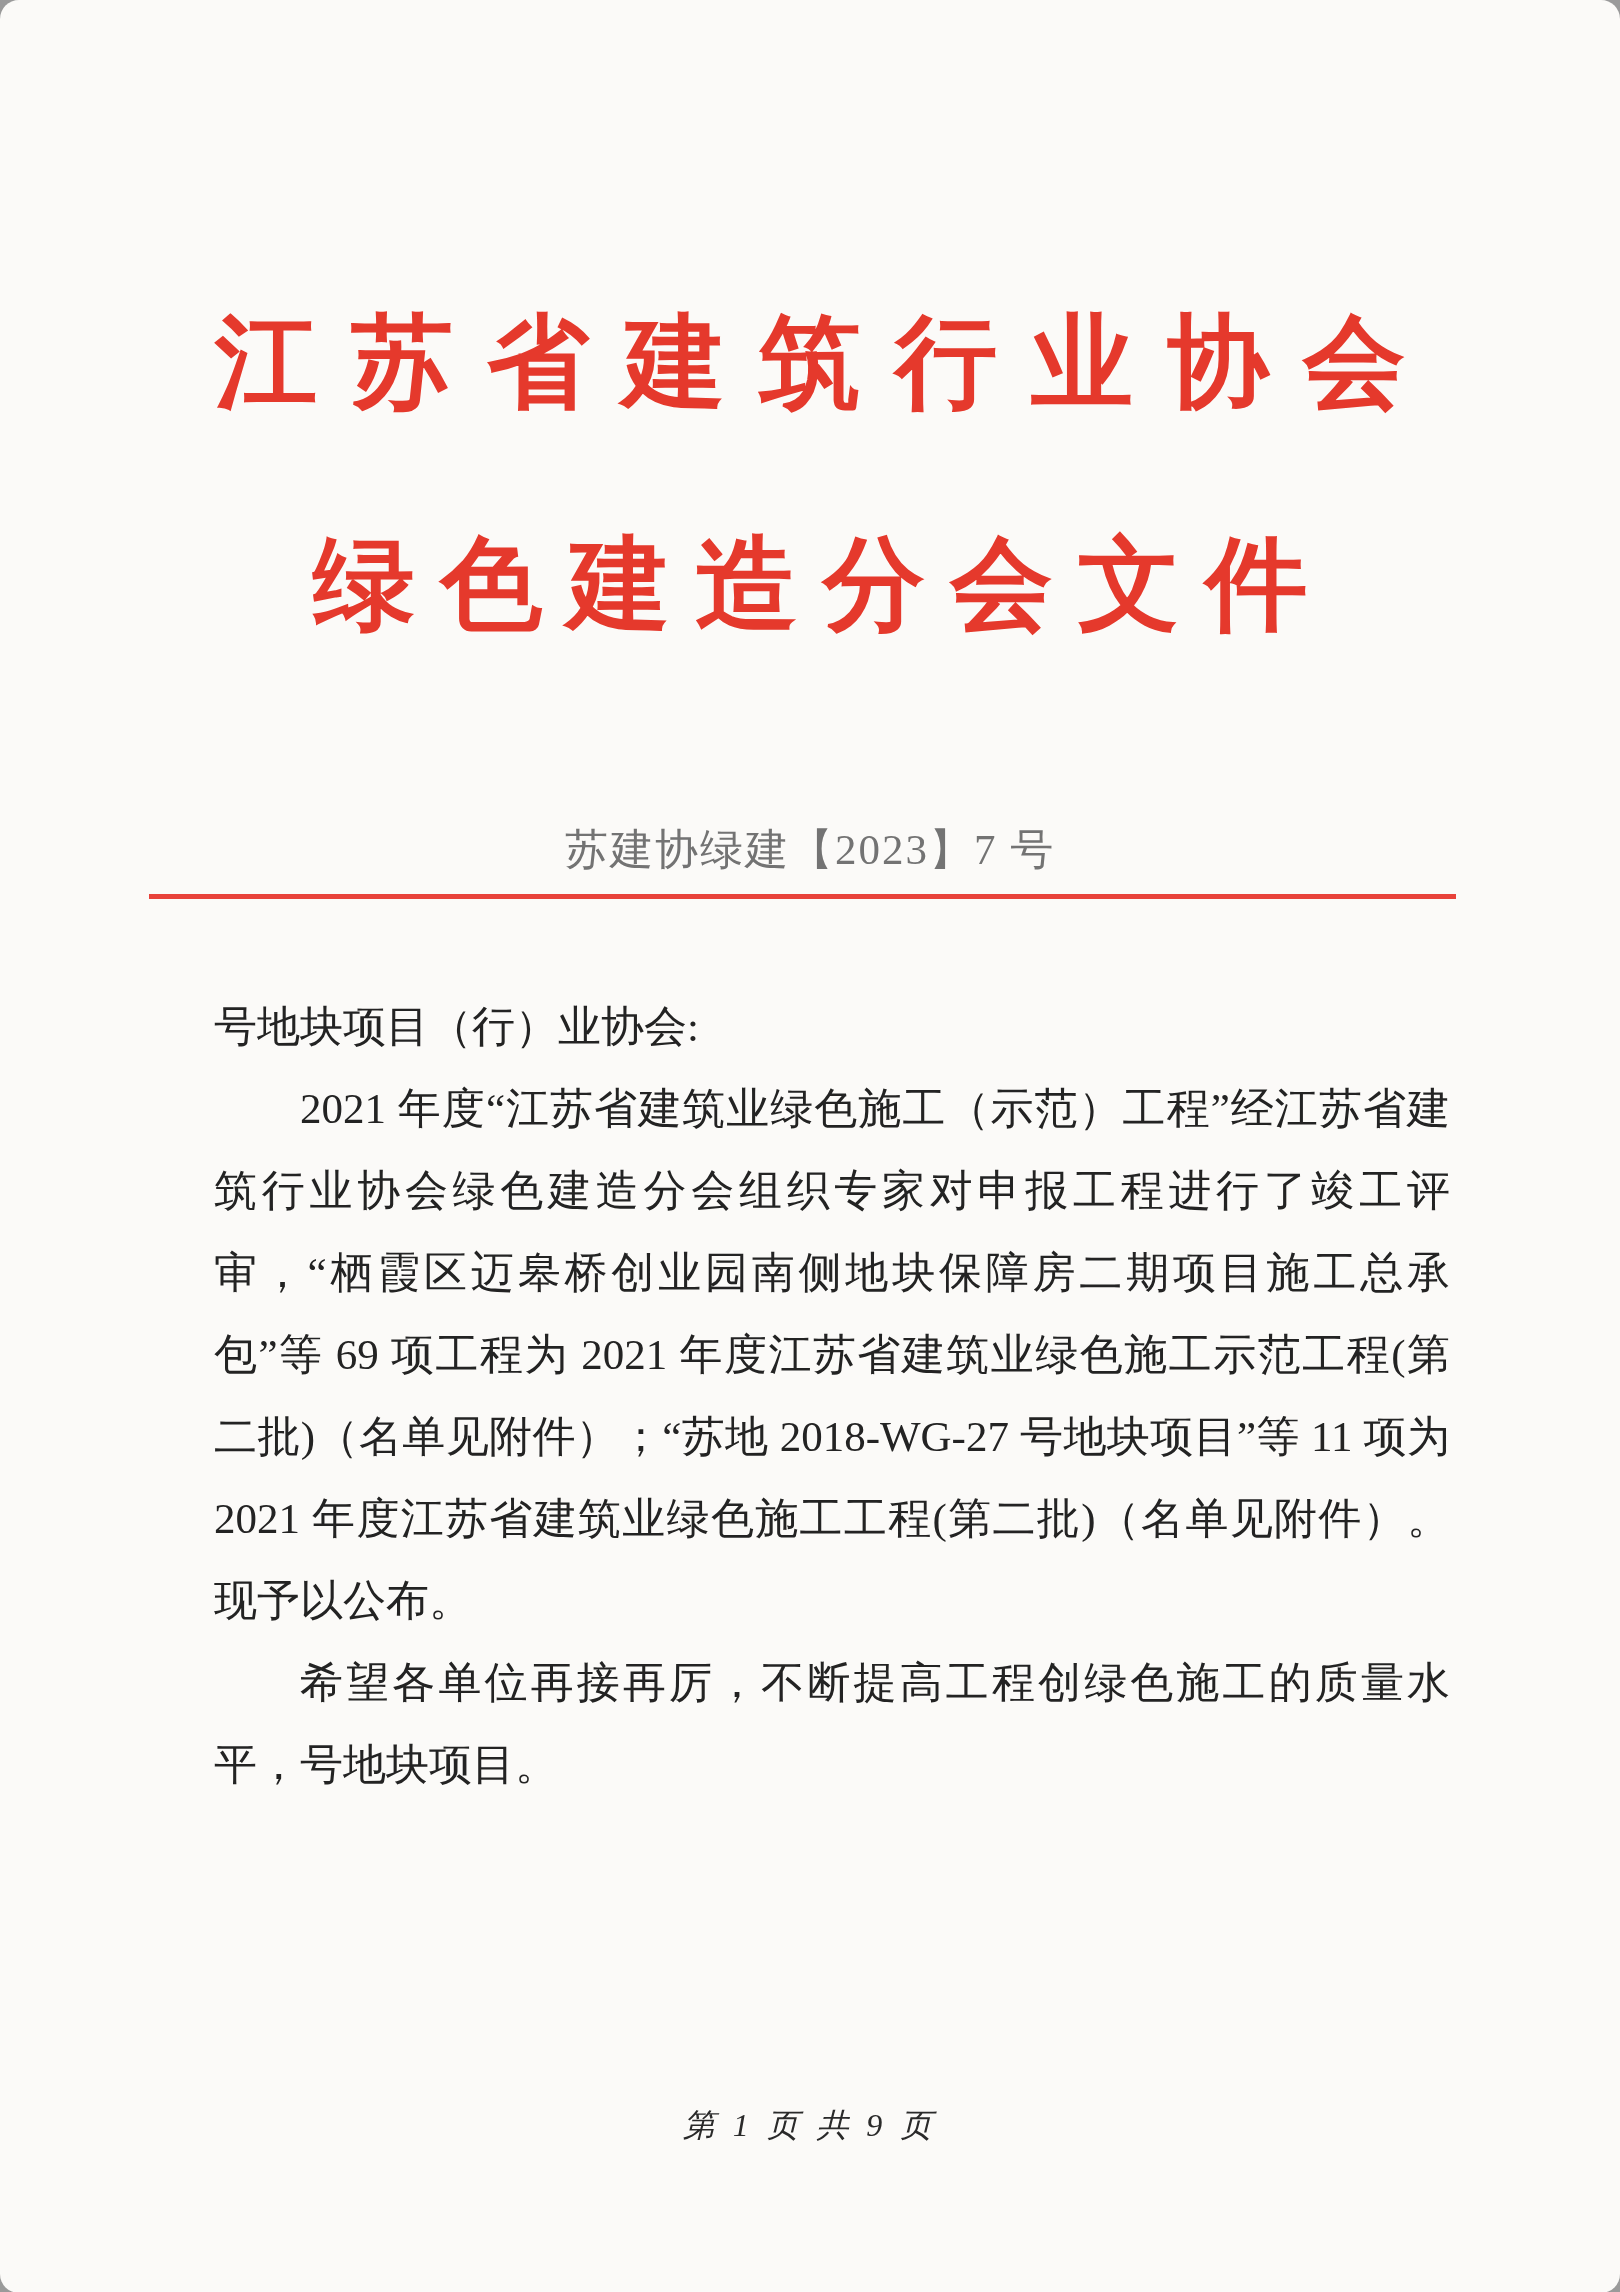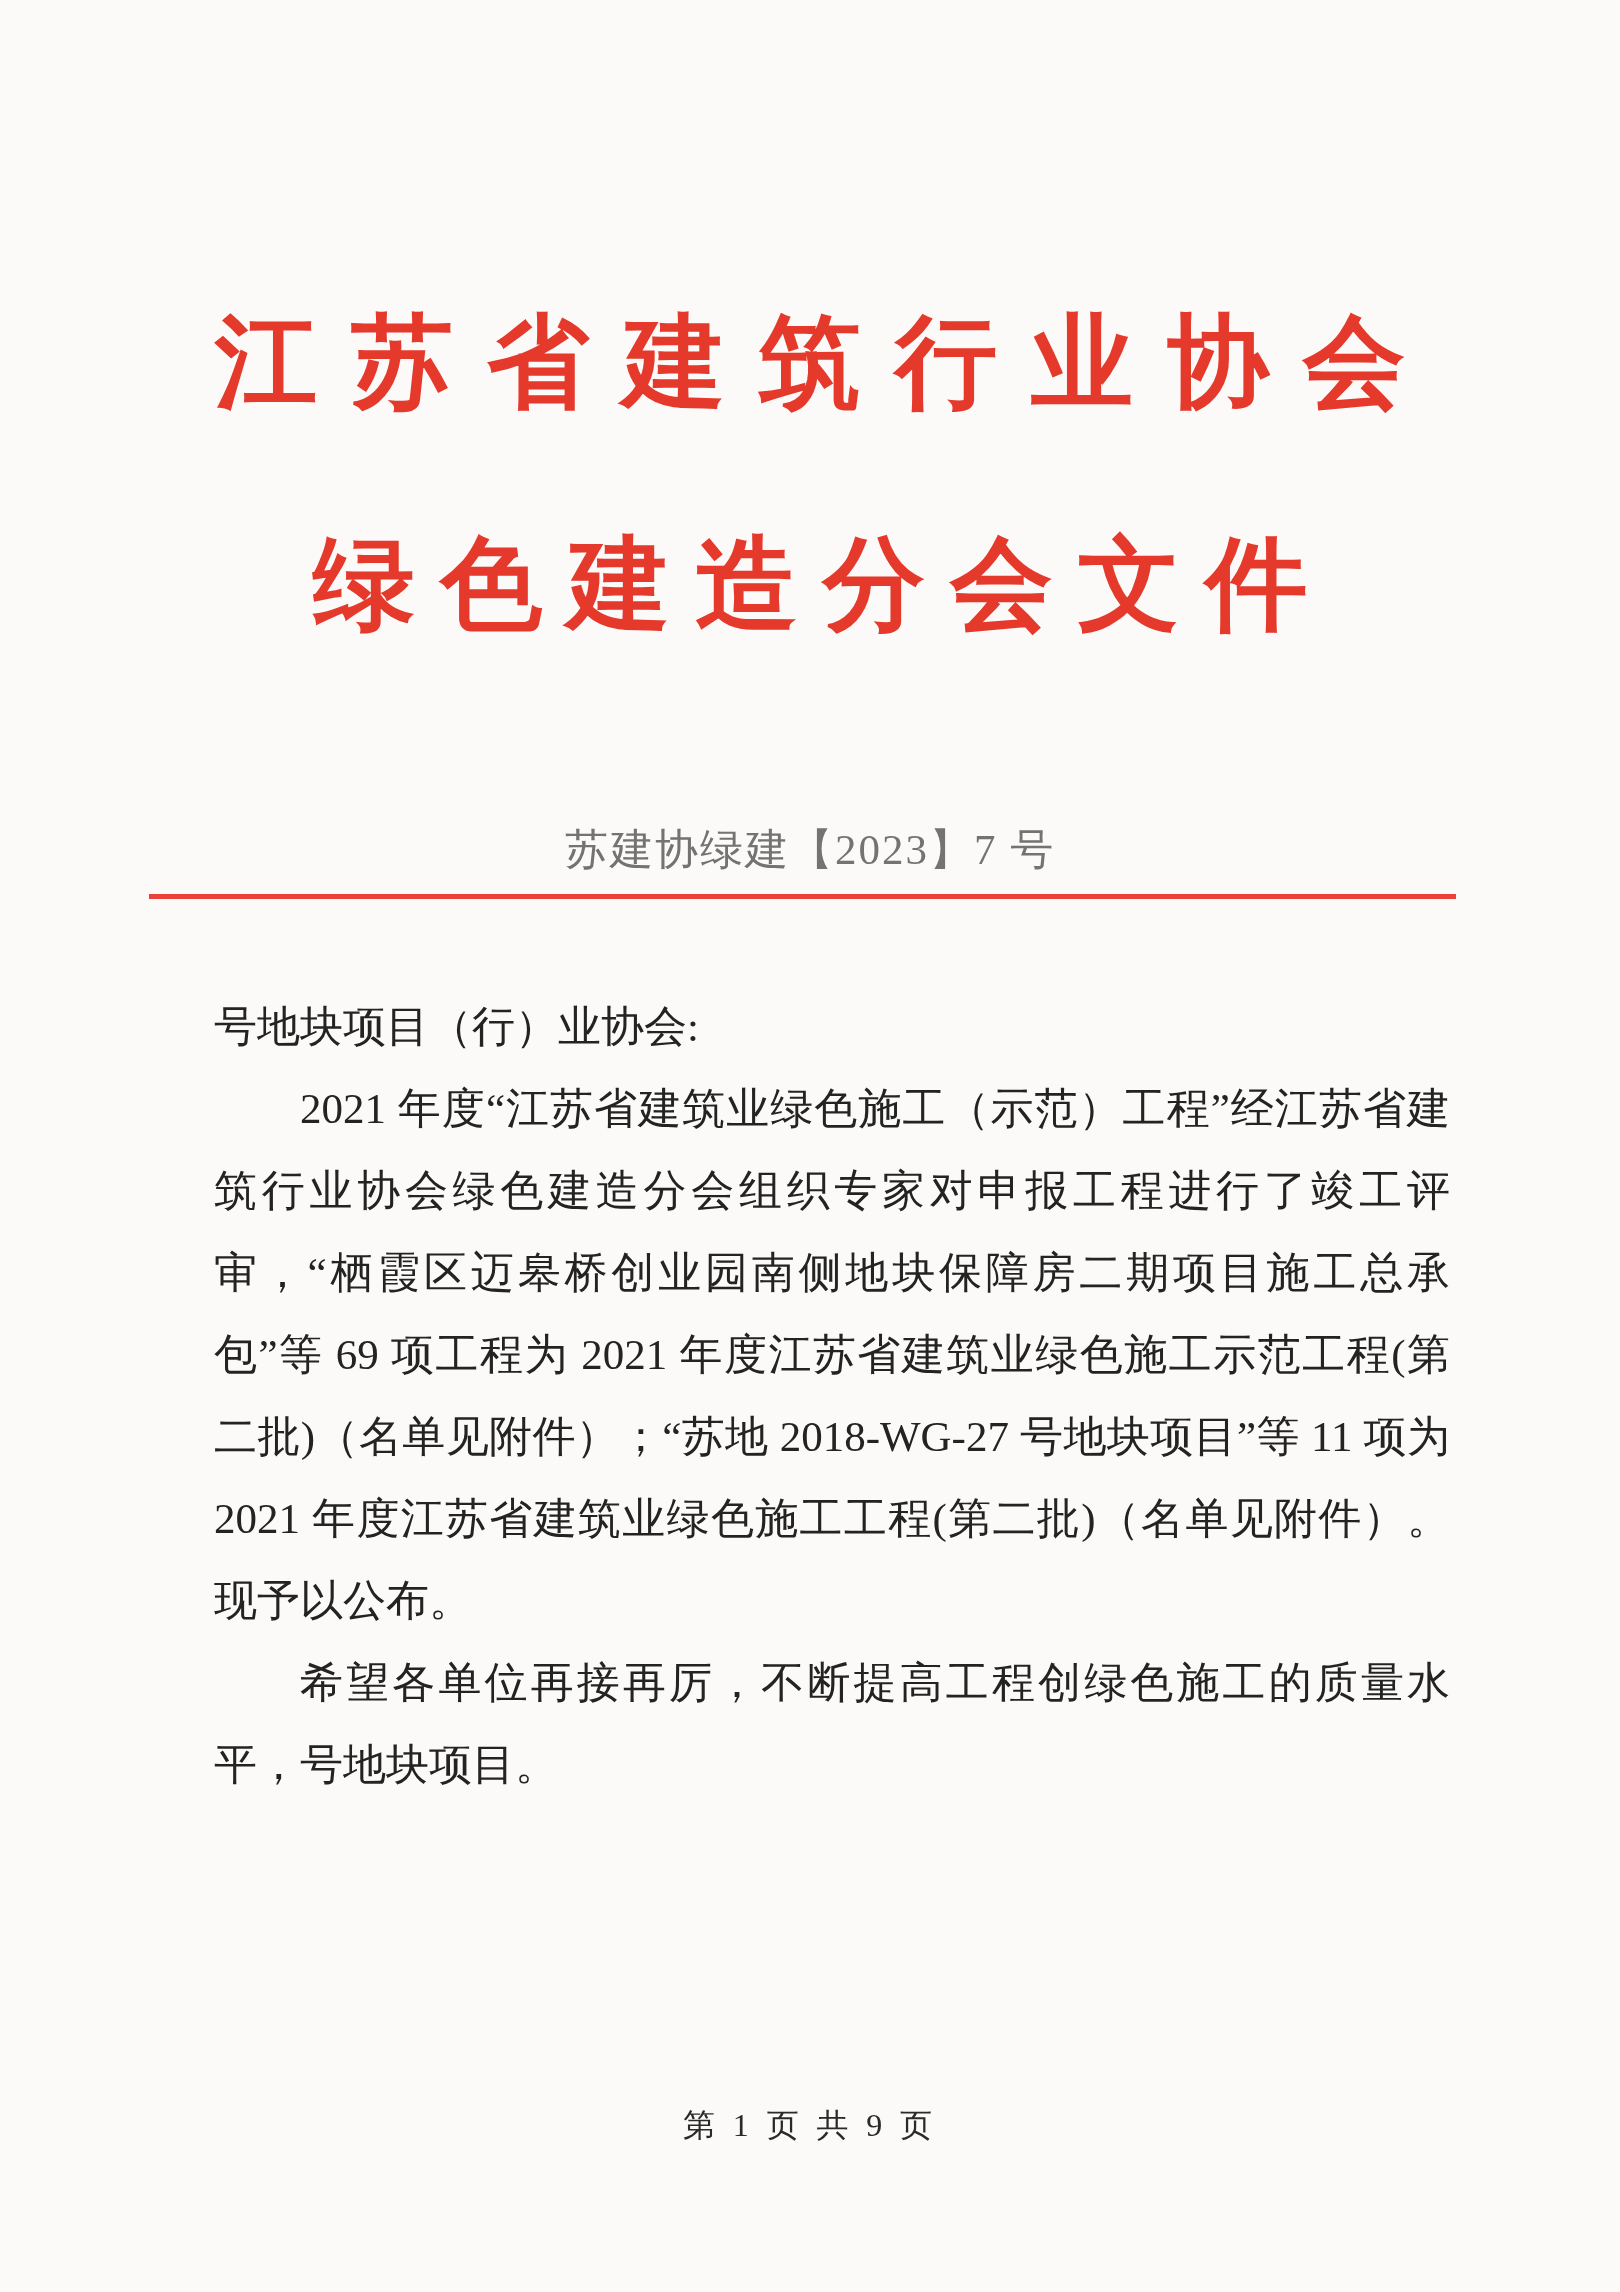--- a/index.html
+++ b/index.html
@@ -5,20 +5,21 @@
   html,body { margin:0; padding:0; background:#9a9a9a; }
   .page {
     position: relative;
     width: 1620px;
     height: 2293px;
     margin: 0 auto;
     background: #fbfaf8;
     overflow: hidden;
     font-family: "Liberation Serif", "DejaVu Serif", serif;
     color: #1f1f1f;
+    border-radius: 19px;
   }
   
   .org-header { text-align: center; color: var(--accent, #e5392c); font-weight: 700; }
   .org-line1 {
     margin-top: 312px;
     font-size: 102px;
     line-height: 102px;
     letter-spacing: 34px;
     padding-left: 34px; 
     white-space: nowrap;
@@ -71,20 +72,21 @@
   
   .page-footer {
     position: absolute;
     left: 0; right: 0;
     bottom: 151px;
     text-align: center;
     font-size: 32px;
     line-height: 34px;
     letter-spacing: 4.9px;
     color: #2a2a2a;
+    font-style: italic;
   }
 </style>
 </head>
 <body>
 
 <div class="page">
 
   <div class="org-header">
     <div class="org-line1">江苏省建筑行业协会</div>
     <div class="org-line2">绿色建造分会文件</div>

